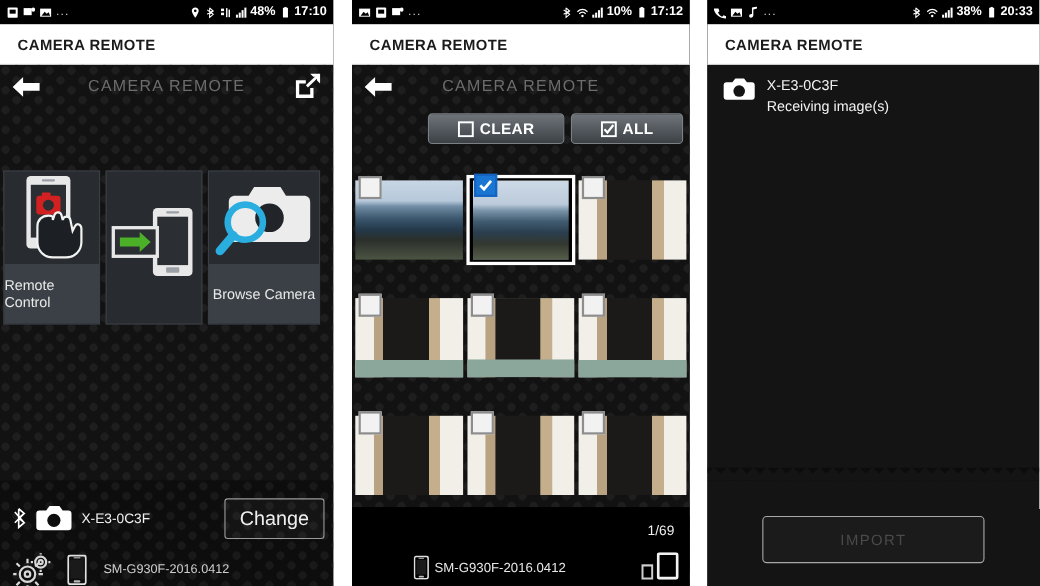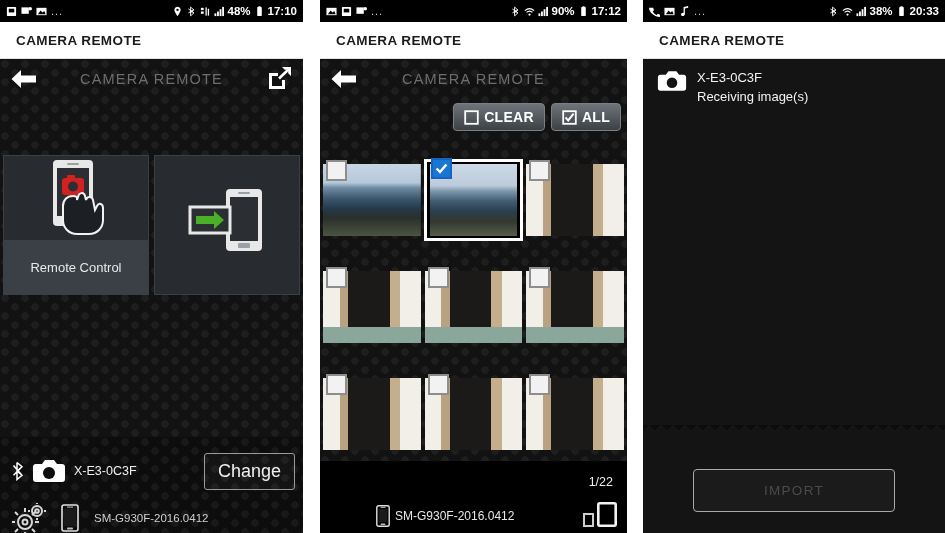--- a/index.html
+++ b/index.html
@@ -59,21 +59,21 @@
   .navtitle {
     position:absolute; left:0; right:0; text-align:center;
     color:#6d6d6d; font-size:14.5px; letter-spacing:1.2px; font-weight:500;
     pointer-events:none;
   }
   .share-btn { position:absolute; right:10px; top:6px; }
 
   
   .tilegrid {
     position:absolute; left:0; right:0; top:96px; bottom:100px;
-    display:grid; grid-template-columns: 1fr 1fr; grid-template-rows: 1fr 1fr;
+    display:grid; grid-template-columns: 1fr 1fr 1fr 1fr; grid-template-rows: 1fr 1fr;
     gap:5px; padding:0 3px;
   }
   .tile {
     background:#282c30; display:flex; flex-direction:column;
     border:1px solid #3a3f44;
   }
   .tile-icon { flex:1; display:flex; align-items:center; justify-content:center; }
   .tile-label {
     height:54px; background:#3b4046; color:#e8e8e8;
     display:flex; align-items:center; justify-content:center;
@@ -105,21 +105,21 @@
 
   
   .sel-btns {
     position:absolute; right:6px; top:44px;
     display:flex; gap:6px;
   }
   .selbtn {
     background:linear-gradient(#6e7479,#3c4146);
     border:1px solid #7b8085; border-radius:4px;
     color:#fff; font-size:14px; font-weight:bold;
-    padding:5px 10px; display:flex; align-items:center; gap:5px;
+    padding:5px 26px; display:flex; align-items:center; gap:5px;
     letter-spacing:0.3px;
   }
   .thumbgrid {
     position:absolute; left:0; right:0; top:88px; height:320px;
     display:grid; grid-template-columns:repeat(3,1fr); grid-template-rows:repeat(3,1fr);
     gap:2px; padding:0 2px;
   }
   .thumb { position:relative; display:flex; align-items:center; justify-content:center; }
   .thumb-img {
     width:98%; height:72px; background-size:cover; background-position:center;
@@ -293,20 +293,31 @@
               <rect x="42" y="6" width="36" height="62" rx="4" fill="#e8e8e8"></rect>
               <rect x="46" y="14" width="28" height="44" fill="#2b2f33"></rect>
               <rect x="54" y="9" width="12" height="2" rx="1" fill="#9aa0a5"></rect>
               <rect x="54" y="60" width="12" height="5" rx="1" fill="#9aa0a5"></rect>
               <rect x="6" y="24" width="40" height="26" fill="#2b2f33" stroke="#e8e8e8" stroke-width="3"></rect>
               <path d="M12 33 L30 33 L30 28 L40 37 L30 46 L30 41 L12 41 Z" fill="#4caf28"></path>
             </svg>
           </div>
         </div>
 
+        <div class="tile">
+          <div class="tile-icon">
+            <svg width="100" height="80" viewBox="0 0 100 80">
+              <path d="M24 20 L36 20 L41 12 L65 12 L70 20 L86 20 C90 20 92 22 92 26 L92 56 C92 60 90 62 86 62 L24 62 C20 62 18 60 18 56 L18 26 C18 22 20 20 24 20 Z" fill="#ececec"></path>
+              <circle cx="55" cy="40" r="13" fill="#212529"></circle>
+              <circle cx="33" cy="44" r="16" fill="none" stroke="#2aaee0" stroke-width="6"></circle>
+              <path d="M22 56 L10 70" stroke="#2aaee0" stroke-width="8" stroke-linecap="round"></path>
+            </svg>
+          </div>
+          <div class="tile-label">Browse Camera</div>
+        </div>
 
       </div>
 
       <div class="p1footer">
         <div class="camrow">
           <div class="bticon">
             <svg width="13" height="20" viewBox="0 0 13 20">
                 <path d="M5 1.5 L10 5.8 L5 10 L5 1.5 M5 10 L10 14.2 L5 18.5 L5 10 M1.5 4.5 L10 14.2 M1.5 14.2 L10 5.8" stroke="#fff" stroke-width="1.5" fill="none"></path>
               </svg>
           </div>
@@ -376,21 +387,21 @@
             <path d="M1 5 Q6 0.6 11 5" stroke="#fff" stroke-width="1.3" fill="none"></path>
             <path d="M2.8 7 Q6 4 9.2 7" stroke="#fff" stroke-width="1.3" fill="none"></path>
             <circle cx="6" cy="9.4" r="1.2" fill="#fff"></circle>
           </svg>
         <svg class="sbicon" viewBox="0 0 12 12">
             <rect x="0.5" y="8" width="2" height="3" fill="#fff"></rect>
             <rect x="3.3" y="6" width="2" height="5" fill="#fff"></rect>
             <rect x="6.1" y="3.5" width="2" height="7.5" fill="#fff"></rect>
             <rect x="8.9" y="1" width="2" height="10" fill="#fff"></rect>
           </svg>
-        <span>90%</span>
+        <span>10%</span>
         <svg class="sbicon" viewBox="0 0 12 12">
             <rect x="3.5" y="1.2" width="5" height="9.6" rx="0.6" fill="#fff"></rect>
             <rect x="4.8" y="0.3" width="2.4" height="1" fill="#fff"></rect>
           </svg>
         <span>17:12</span>
       </div>
     </div>
 
     <div class="appbar">
       <span>CAMERA REMOTE</span>
@@ -516,21 +527,21 @@
         <div class="bar">
           <div class="bar-fill" id="storagefill" style="width: 54%;"></div>
         </div>
         <div class="dl-row">
           <div class="dl-dot"></div>
           <div class="dl-text">Download Size: 0.1 GB</div>
         </div>
       </div>
 
       <div class="importzone">
-        <div class="counter">1/22</div>
+        <div class="counter">1/69</div>
         <div class="destrow">
           <svg width="14" height="22" viewBox="0 0 14 22">
               <rect x="0.8" y="0.8" width="12.4" height="20.4" rx="1.8" fill="none" stroke="#e0e0e0" stroke-width="1.4"></rect>
               <rect x="2.6" y="4" width="8.8" height="13.4" fill="#1a1a1a"></rect>
               <rect x="4.6" y="2.1" width="4.8" height="0.9" fill="#bbb"></rect>
               <rect x="4.6" y="18.4" width="4.8" height="1.5" rx="0.6" fill="#bbb"></rect>
             </svg>
           <span class="desttext">SM-G930F-2016.0412</span>
         </div>
         <div class="viewtoggle">

